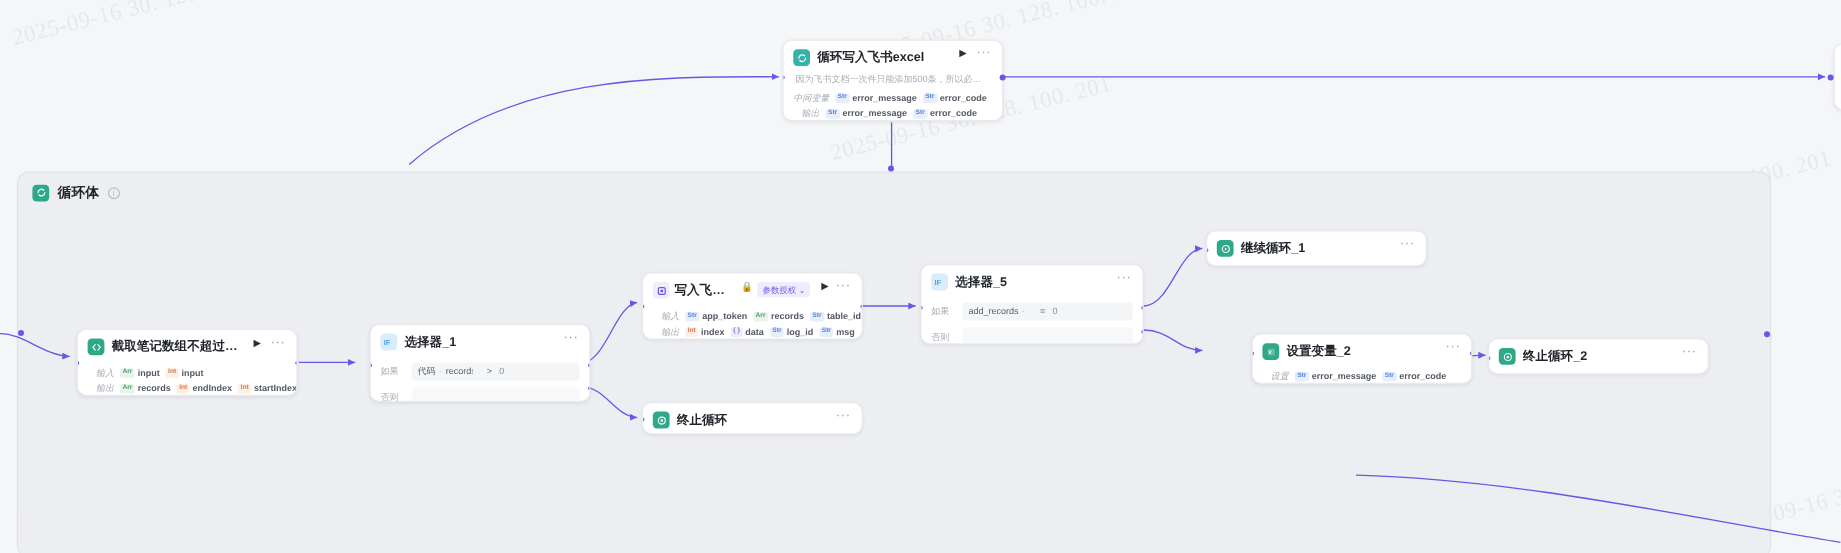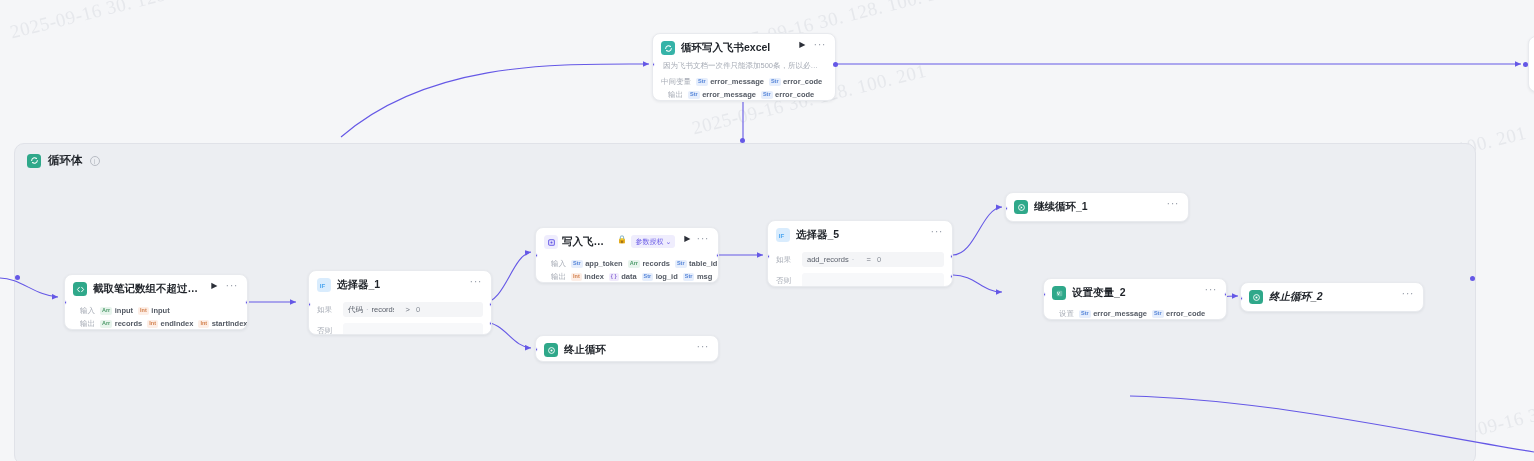--- a/index.html
+++ b/index.html
@@ -109,21 +109,21 @@
     white-space: nowrap; overflow: hidden; text-overflow: ellipsis;
   }
   .node-body { padding: 0 8px 7px 8px; }
 
   
   .prow {
     display: flex; align-items: center; gap: 5px;
     padding: 1.5px 0;
     font-size: 7.5px;
   }
-  .prow-label { color: #a6abb5; flex: 0 0 auto; min-width: 22px; text-align: right; }
+  .prow-label { color: #a6abb5; flex: 0 0 auto; min-width: 22px; text-align: right; font-style: italic; }
   .chip {
     display: inline-flex; align-items: center; gap: 2.5px;
     color: #4a5costs; white-space: nowrap; font-weight: bold;
   }
   .chip { color: #545a64; }
   .tbadge {
     display: inline-block;
     font-size: 5.5px; line-height: 7px;
     padding: 0.5px 2px;
     border-radius: 2px;
@@ -514,21 +514,21 @@
         <span class="chip">
             <span class="tbadge str">Str</span>
             <span>error_code</span>
           </span>
       </div>
     </div>
     <span class="port in" style="top:13px;"></span>
     <span class="port out" style="top:13px;"></span>
   </div>
 
-  <div class="node" style="left:1240px; top:282px; width:184px; height:30px;font-style:italic;">
+  <div class="node" style="left:1240px; top:282px; width:184px; height:30px;">
     <div class="node-head">
       <span class="n-icon" style="background:#2fa88a;">
         <svg width="9" height="9" viewBox="0 0 16 16">
             <circle cx="8" cy="8" r="5.2" stroke="#fff" stroke-width="1.6" fill="none"></circle>
             <circle cx="8" cy="8" r="1.9" fill="#fff"></circle>
           </svg>
       </span>
       <span class="n-title">终止循环_2</span>
       <span class="n-spacer"></span>
       <span class="n-more">···</span>

